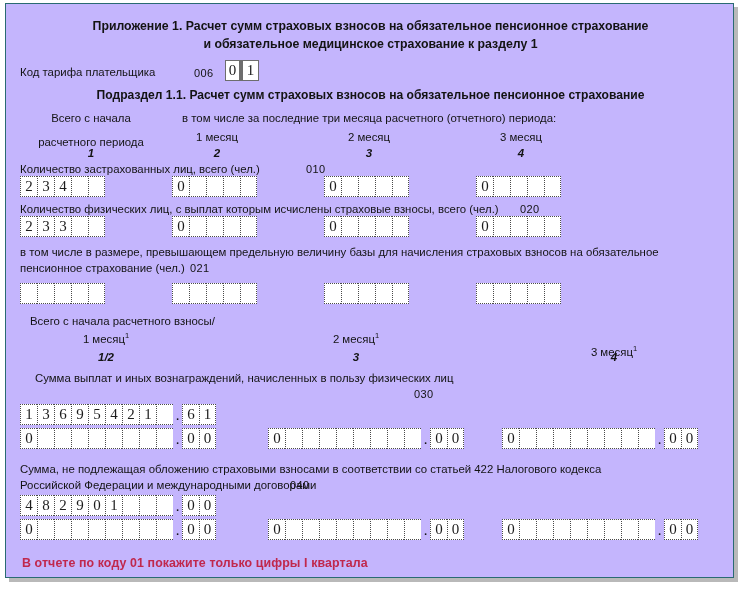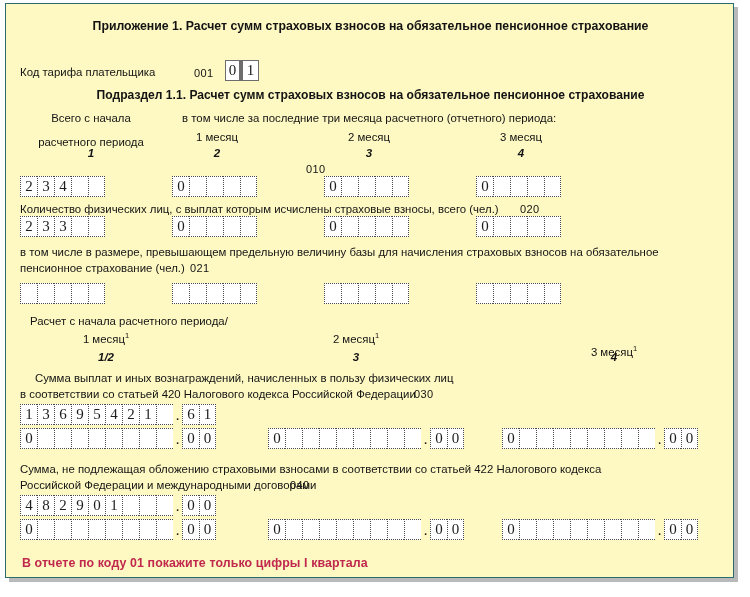--- a/index.html
+++ b/index.html
@@ -8,21 +8,21 @@
     width:750px;height:597px;overflow:hidden;
     font-family:"Liberation Sans","DejaVu Sans",sans-serif;
     -webkit-font-smoothing:antialiased;
   }
   .page-shadow{
     position:absolute;left:9px;top:7px;width:729px;height:575px;
     background:#b9b9b9;
   }
   .sheet{
     position:absolute;left:5px;top:3px;width:729px;height:575px;
-    background:#fef9c3;
+    background:#c4b5fd;
     border:1.5px solid #2a6a72;
     box-sizing:border-box;
     overflow:hidden;
   }
   .inner{position:relative;width:100%;height:100%;}
 
   
   .t{position:absolute;white-space:nowrap;color:#131313;font-size:11.4px;line-height:13px;}
   .ttl{font-size:12.3px;font-weight:700;}
   .sub{font-size:12.1px;font-weight:700;}
@@ -58,41 +58,43 @@
 </style>
 </head>
 <body>
 
 <div class="page-shadow"></div>
 
 <div class="sheet">
 <div class="inner" id="root">
 
   <div class="t ttl ctr" style="left:0;top:16px;width:729px;">Приложение 1. Расчет сумм страховых взносов на обязательное пенсионное страхование</div>
+  <div class="t ttl ctr" style="left:0;top:34px;width:729px;">и обязательное медицинское страхование к разделу 1</div>
 
   <div class="t" style="left:14px;top:62px;">Код тарифа плательщика</div>
-  <div class="t code" style="left:188px;top:63px;">001</div>
+  <div class="t code" style="left:188px;top:63px;">006</div>
   <div class="grp solid" id="tariff-cells" style="left:219px;top:56px;">
         <div class="cell">0</div>
         <div class="cell">1</div>
       </div>
 
   <div class="t sub ctr" style="left:0;top:85px;width:729px;">Подраздел 1.1. Расчет сумм страховых взносов на обязательное пенсионное страхование</div>
 
   <div class="t ctr" style="left:10px;top:108px;width:150px;">Всего с начала</div>
   <div class="t ctr" style="left:4px;top:132px;width:162px;">расчетного периода</div>
   <div class="t" style="left:176px;top:108px;">в том числе за последние три месяца расчетного (отчетного) периода:</div>
   <div class="t ctr" style="left:156px;top:127px;width:110px;">1 месяц</div>
   <div class="t ctr" style="left:308px;top:127px;width:110px;">2 месяц</div>
   <div class="t ctr" style="left:460px;top:127px;width:110px;">3 месяц</div>
   <div class="t it ctr" style="left:10px;top:143px;width:150px;">1</div>
   <div class="t it ctr" style="left:156px;top:143px;width:110px;">2</div>
   <div class="t it ctr" style="left:308px;top:143px;width:110px;">3</div>
   <div class="t it ctr" style="left:460px;top:143px;width:110px;">4</div>
 
+  <div class="t" style="left:14px;top:159px;">Количество застрахованных лиц, всего (чел.)</div>
   <div class="t code" style="left:300px;top:159px;text-align:center;">010</div>
   <div class="grp" id="l010-g0" style="left:14px;top:172px;">
         <div class="cell">2</div>
         <div class="cell">3</div>
         <div class="cell">4</div>
         <div class="cell"></div>
         <div class="cell"></div>
       </div>
   <div class="grp" id="l010-g1" style="left:166px;top:172px;">
         <div class="cell">0</div>
@@ -172,36 +174,35 @@
         <div class="cell"></div>
       </div>
   <div class="grp" id="l021-g3" style="left:470px;top:279px;">
         <div class="cell"></div>
         <div class="cell"></div>
         <div class="cell"></div>
         <div class="cell"></div>
         <div class="cell"></div>
       </div>
 
-  <div class="t" style="left:24px;top:311px;">Расчет с начала расчетного периода/</div>
+  <div class="t" style="left:24px;top:311px;">Всего с начала расчетного взносы/</div>
   <div class="t ctr" style="left:40px;top:329px;width:120px;">
     <span>1 месяц</span><sup>1</sup>
   </div>
   <div class="t ctr" style="left:290px;top:329px;width:120px;">
     <span>2 месяц</span><sup>1</sup>
   </div>
   <div class="t ctr" style="left:548px;top:342px;width:120px;">
     <span>3 месяц</span><sup>1</sup>
   </div>
   <div class="t it ctr" style="left:40px;top:347px;width:120px;">1/2</div>
   <div class="t it ctr" style="left:290px;top:347px;width:120px;">3</div>
   <div class="t it ctr" style="left:548px;top:347px;width:120px;">4</div>
 
   <div class="t" style="left:14px;top:368px;margin-left:15px;">Сумма выплат и иных вознаграждений, начисленных в пользу физических лиц</div>
-  <div class="t" style="left:14px;top:384px;">в соответствии со статьей 420 Налогового кодекса Российской Федерации</div>
   <div class="t code" style="left:408px;top:384px;">030</div>
   <div class="grp" id="l030-total" style="left:14px;top:400px;">
         <div class="cell">1</div>
         <div class="cell">3</div>
         <div class="cell">6</div>
         <div class="cell">9</div>
         <div class="cell">5</div>
         <div class="cell">4</div>
         <div class="cell">2</div>
         <div class="cell">1</div>

